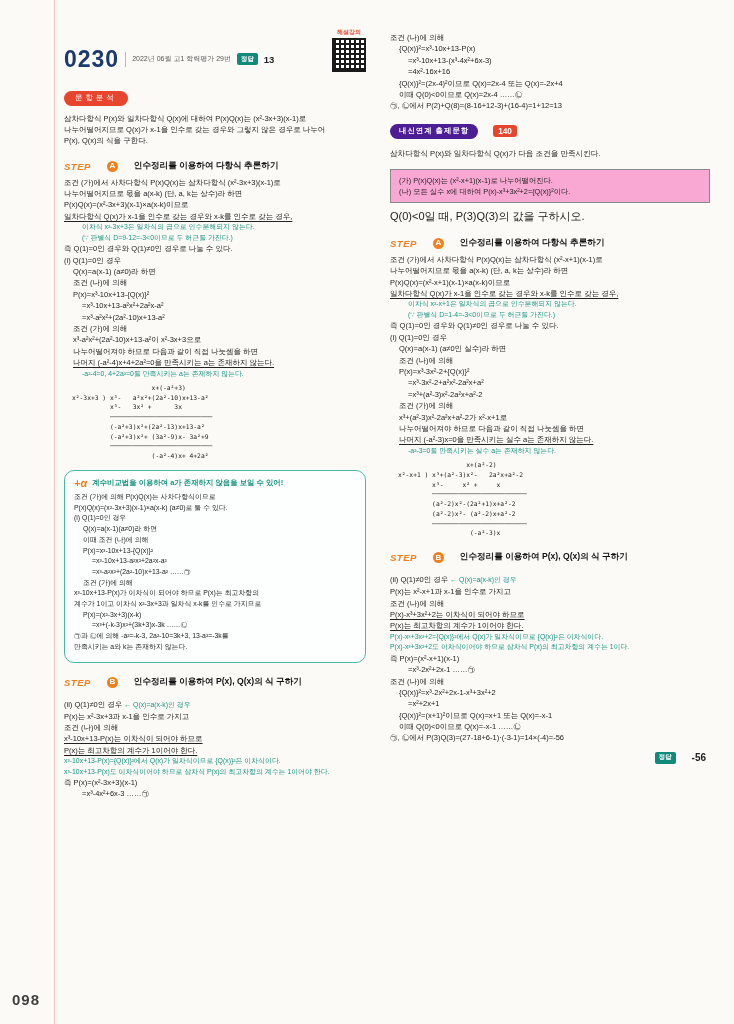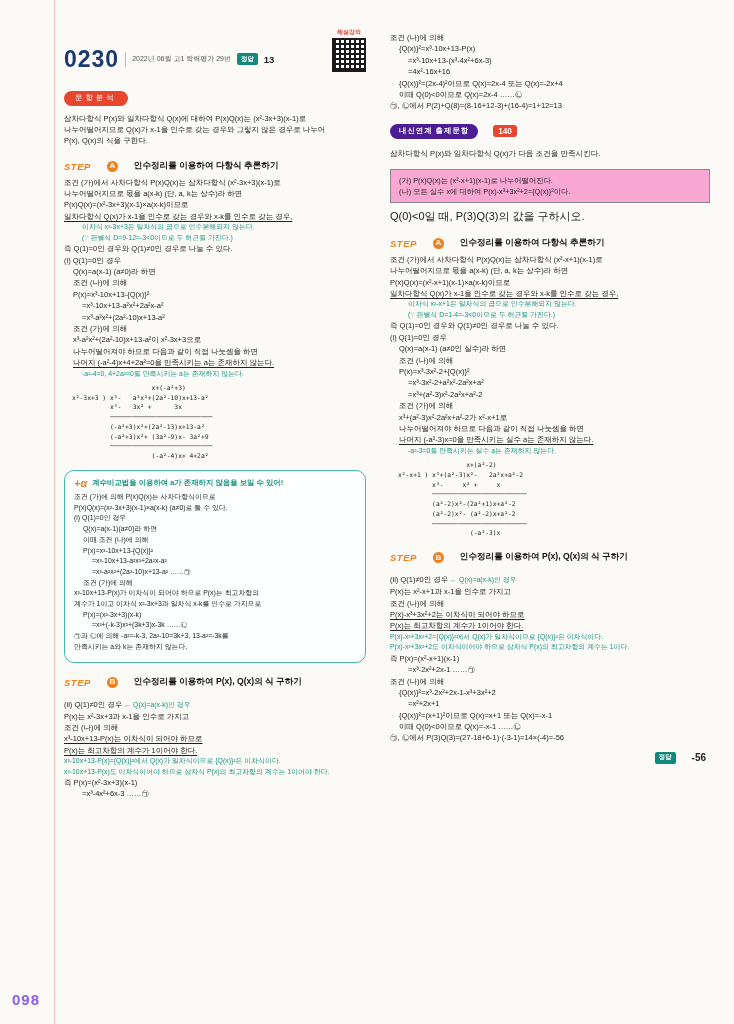--- a/index.html
+++ b/index.html
@@ -59,21 +59,21 @@
                 font-size:7.4px;font-weight:bold;letter-spacing:1px;white-space:nowrap;}
   .linked-num{background:#e8452f;color:#fff;border-radius:3px;padding:1.5px 5px;
               font-size:8.2px;font-weight:bold;margin-left:10px;}
   .cond-box{border:1px solid #8a8a8a;background:#f9a8d4;padding:5px 8px;margin:5px 0 6px;}
   .cond-box .ln{font-size:7.3px;}
   .question{font-size:11px;margin:4px 0 2px;}
   .intro{font-size:7.6px;margin:10px 0;}
 
   .final-ans{display:flex;justify-content:flex-end;align-items:center;gap:16px;margin-top:8px;padding-right:4px;}
   .final-ans .ans-val{font-size:10px;}
-  .page-num{position:absolute;left:12px;bottom:16px;font-size:15px;font-weight:bold;color:#8b5cf6;letter-spacing:1px;}
+  .page-num{position:absolute;left:12px;bottom:16px;font-size:15px;font-weight:bold;color:#404040;letter-spacing:1px;}
 </style>
 </head>
 <body>
 
 <div class="page">
   <div class="rule-left"></div>
 
   <div class="cols">
 
     <div class="col left">

